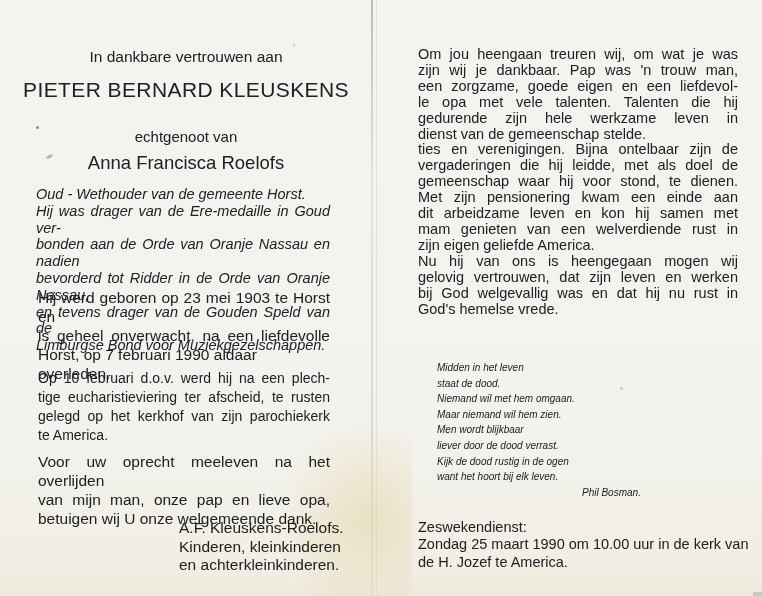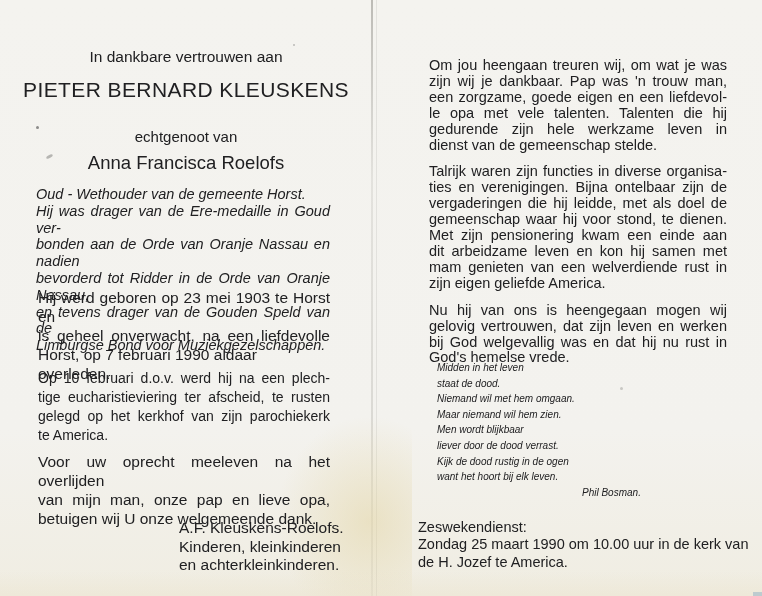--- a/index.html
+++ b/index.html
@@ -39,21 +39,21 @@
 
   .honors    { position:absolute; left:36px; top:186px; width:294px;
                font-style:italic; font-size:14.5px; line-height:16.8px; }
   .para-born    { position:absolute; left:38px; top:288px; width:292px; font-size:15.5px; line-height:19px; }
   .para-funeral { position:absolute; left:38px; top:369px; width:292px; font-size:14px; line-height:19px; }
   .thanks       { position:absolute; left:38px; top:452px; width:292px; font-size:15.5px; line-height:19px; }
   .signature    { position:absolute; left:179px; top:519px; width:170px; font-size:15.5px; line-height:18.6px; }
 
   
   .memorial  { position:absolute; left:418px; top:47px; width:320px; font-size:14.5px; line-height:15.9px; }
-  .memorial .para { margin:11px; }
+  .memorial .para { margin:0; }
   .poem      { position:absolute; left:437px; top:360px; width:285px;
                font-style:italic; font-size:10px; line-height:15.6px; }
   .poem-author { margin-left:145px; }
   .service   { position:absolute; left:418px; top:519px; width:335px; font-size:14.5px; line-height:17.3px; }
 </style>
 </head>
 <body>
 
 <div class="card">
 
@@ -113,21 +113,20 @@
     <div class="memorial">
       <div class="para">
           <div class="line jline">Om jou heengaan treuren wij, om wat je was</div>
           <div class="line jline">zijn wij je dankbaar. Pap was 'n trouw man,</div>
           <div class="line jline">een zorgzame, goede eigen en een liefdevol-</div>
           <div class="line jline">le opa met vele talenten. Talenten die hij</div>
           <div class="line jline">gedurende zijn hele werkzame leven in</div>
           <div class="line">dienst van de gemeenschap stelde.</div>
         </div>
       <div class="para">
-          <div class="line jline">Talrijk waren zijn functies in diverse organisa-</div>
           <div class="line jline">ties en verenigingen. Bijna ontelbaar zijn de</div>
           <div class="line jline">vergaderingen die hij leidde, met als doel de</div>
           <div class="line jline">gemeenschap waar hij voor stond, te dienen.</div>
           <div class="line jline">Met zijn pensionering kwam een einde aan</div>
           <div class="line jline">dit arbeidzame leven en kon hij samen met</div>
           <div class="line jline">mam genieten van een welverdiende rust in</div>
           <div class="line">zijn eigen geliefde America.</div>
         </div>
       <div class="para">
           <div class="line jline">Nu hij van ons is heengegaan mogen wij</div>

